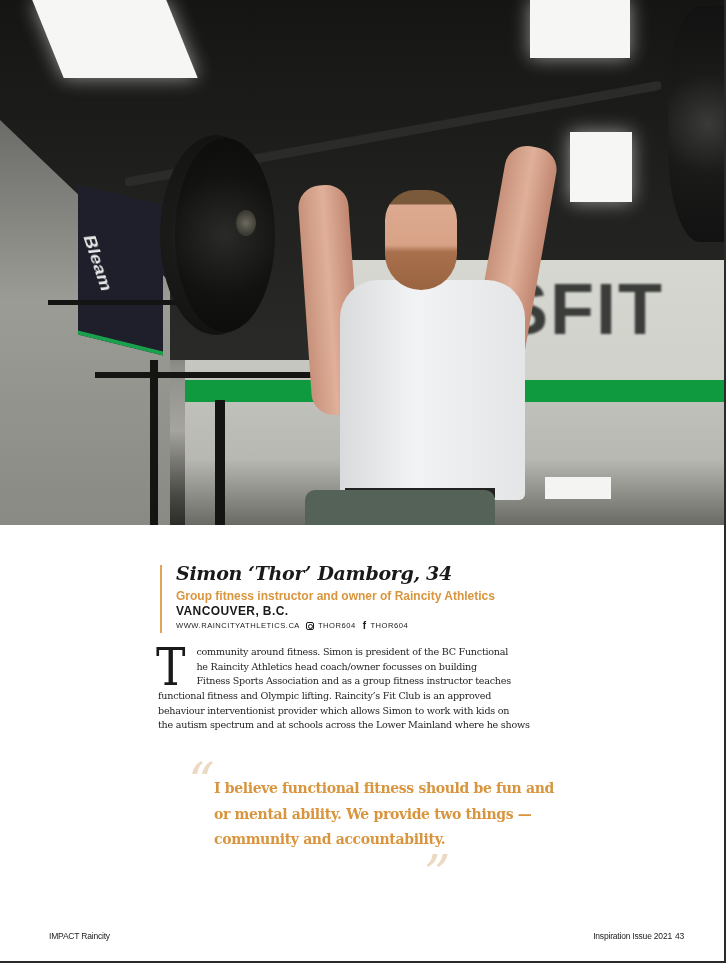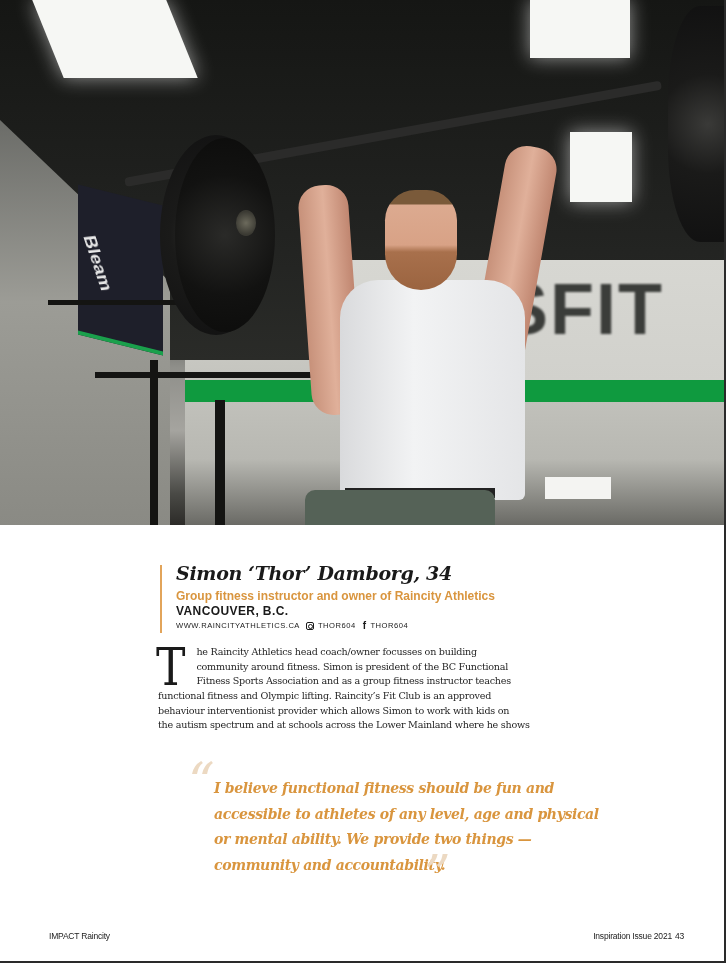--- a/index.html
+++ b/index.html
@@ -62,21 +62,21 @@
     
     .body-copy { position: absolute; left: 158px; top: 645px; width: 372px;
       font-family: "DejaVu Serif", serif; font-size: 9.6px; line-height: 14.6px; color: #1f1f1f; letter-spacing: -0.25px; }
     .dropcap { float: left; font-family: "DejaVu Serif", serif; font-size: 52px; line-height: 40px; font-weight: 300; color: #1a1a1a;
       margin: 2px 6px 0 -2px; height: 42px; transform: scaleX(0.85); transform-origin: left top; }
     .line { display: block; white-space: nowrap; }
 
     
     .quote-open { position: absolute; left: 188px; top: 756px; font-family: "DejaVu Serif", serif; font-size: 52px; color: #ecd9c2; font-style: italic; line-height: 1; }
     .quote-close { position: absolute; left: 424px; top: 848px; font-family: "DejaVu Serif", serif; font-size: 52px; color: #ecd9c2; font-style: italic; line-height: 1; }
-    .quote { position: absolute; left: 214px; top: 776px; width: 380px; font-family: "DejaVu Serif", serif; font-style: italic; font-weight: bold;
+    .quote { position: absolute; left: 214px; top: 776px; width: 380px; font-family: "DejaVu Serif", serif; font-weight: bold;
       font-size: 14px; line-height: 25.5px; color: #d9953e; letter-spacing: -0.35px; }
 
     
     .footer-left { position: absolute; left: 49px; top: 931px; font-family: "Liberation Sans", sans-serif; font-size: 8.5px; color: #222; letter-spacing: -0.2px; }
     .footer-right { position: absolute; right: 40px; top: 931px; font-family: "Liberation Sans", sans-serif; font-size: 8.5px; color: #222; letter-spacing: -0.2px; white-space: nowrap; }
     .footer-right .page-num { font-weight: normal; margin-left: 3px; }
   </style>
 </head>
 <body>
 
@@ -124,32 +124,31 @@
   <div class="links">
     <span>WWW.RAINCITYATHLETICS.CA</span>
     <span class="ig-icon"></span>
     <span>THOR604</span>
     <span class="fb-icon">f</span>
     <span>THOR604</span>
   </div>
 
   <div class="body-copy">
     <span class="dropcap">T</span>
+    <span class="line">community around fitness. Simon is president of the BC Functional</span>
     <span class="line">he Raincity Athletics head coach/owner focusses on building</span>
-    <span class="line">community around fitness. Simon is president of the BC Functional</span>
     <span class="line">Fitness Sports Association and as a group fitness instructor teaches</span>
     <span class="line" style="clear:left;">functional fitness and Olympic lifting. Raincity’s Fit Club is an approved</span>
     <span class="line">behaviour interventionist provider which allows Simon to work with kids on</span>
     <span class="line">the autism spectrum and at schools across the Lower Mainland where he shows</span>
   </div>
 
   <div class="quote-open">“</div>
   <div class="quote">
     <span class="line">I believe functional fitness should be fun and</span>
-    <span class="line">accessible to athletes of any level, age and physical</span>
     <span class="line">or mental ability. We provide two things —</span>
     <span class="line">community and accountability.</span>
   </div>
   <div class="quote-close">”</div>
 
   <div class="footer-left">IMPACT Raincity</div>
   <div class="footer-right">
     <span>Inspiration Issue 2021</span><span class="page-num">43</span>
   </div>
 </div>

